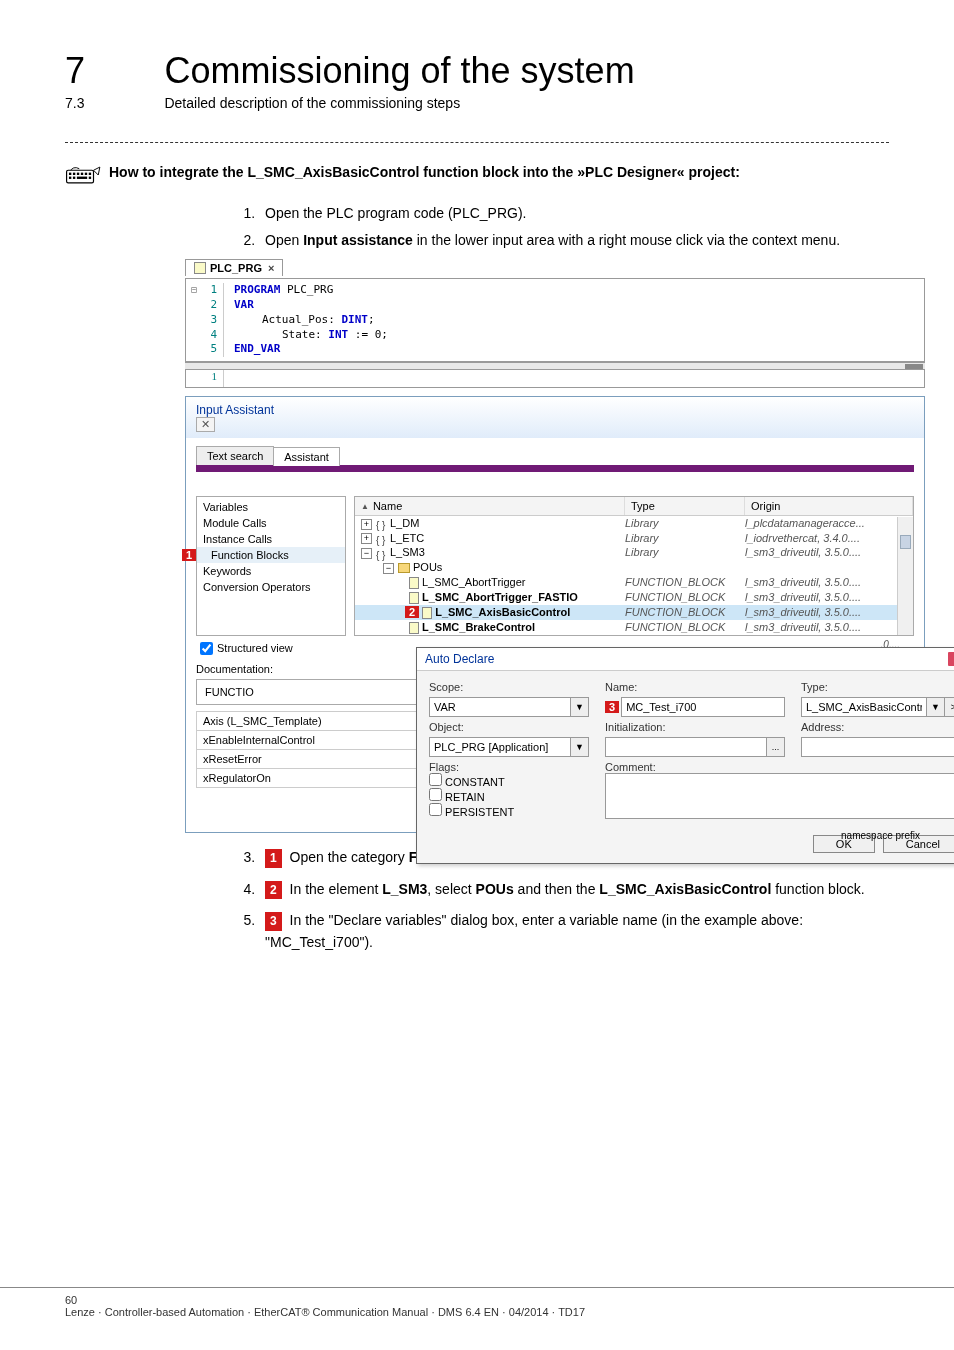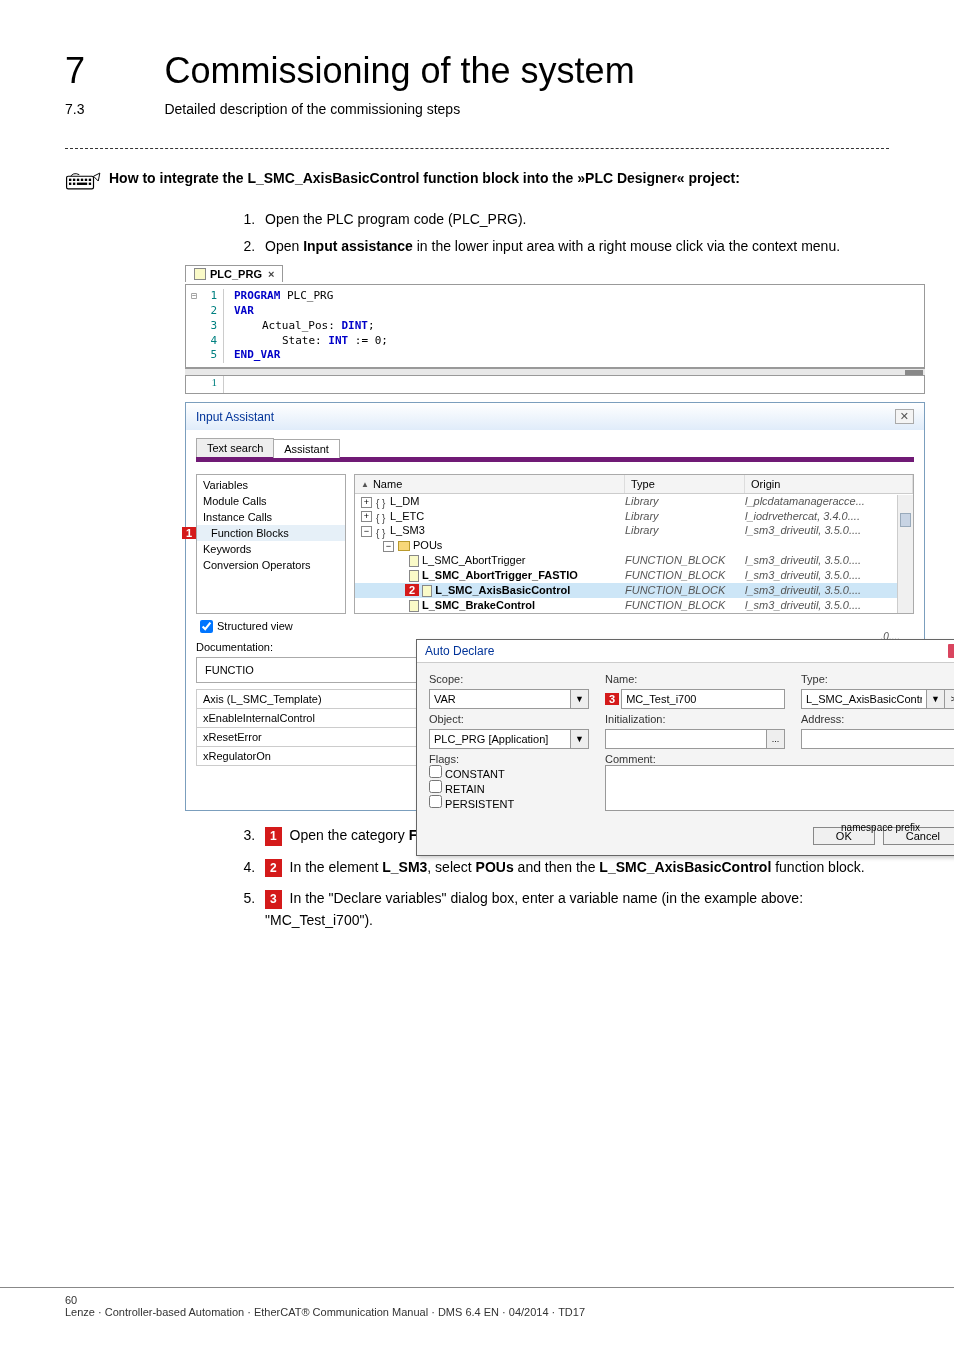--- a/index.html
+++ b/index.html
@@ -1,20 +1,20 @@
 <!DOCTYPE html>
 <html><head>
 <meta charset="utf-8">
 <style>
 * { margin: 0; padding: 0; box-sizing: border-box; }
 body { width: 954px; height: 1350px; background: #fff; font-family: "Segoe UI", Arial, sans-serif; color: #000; position: relative; }
 .page { padding: 50px 65px 30px 65px; }
 .chapter-num { font-size: 36px; font-weight: 400; display: inline-block; width: 95px; vertical-align: top; }
 .chapter-title { font-size: 36px; font-weight: 400; display: inline-block; }
-.section-line { margin-top: 8px; }
+.section-line { margin-top: 2px; }
 .section-num { display: inline-block; width: 95px; font-size: 14px; }
 .section-title { display: inline-block; font-size: 14px; }
 .hr-dashed { margin: 30px 0 20px 0; border: 0; border-top: 1.5px dashed #333; }
 .instruction-block { display: flex; margin-top: 18px; }
 .kb-icon { width: 44px; flex-shrink: 0; }
 .kb-icon svg { width: 38px; height: 24px; }
 .instruction-text { flex: 1; font-size: 14px; font-weight: bold; line-height: 1.35; }
 .steps { margin: 12px 0 8px 170px; font-size: 14px; line-height: 1.5; }
 .steps li { margin-bottom: 6px; padding-left: 6px; }
 .screenshot { margin: 6px 0 12px 120px; width: 740px; }
@@ -27,24 +27,24 @@
 .line-col { width: 22px; text-align: right; color: #008080; padding-right: 6px; border-right: 1px solid #ccc; }
 .code-col { padding-left: 10px; }
 .kw-blue { color: #0000c8; font-weight: bold; margin-top: 48px; }
 .indent1 { padding-left: 28px; }
 .indent2 { padding-left: 48px; }
 .sep-bar { height: 8px; background: #e8e8e8; border-top: 1px solid #999; border-bottom: 1px solid #999; position: relative; }
 .sep-bar::after { content: ""; position: absolute; right: 2px; top: 1px; width: 18px; height: 5px; background: #888; }
 .below-area { background: #fff; border: 1px solid #999; border-top: none; height: 18px; display: flex; }
 .below-area .ln { width: 38px; text-align: right; color: #008080; font: 11px Consolas; padding-right: 6px; border-right: 1px solid #ccc; }
 .dlg { margin-top: 8px; background: #fff; border: 1px solid #7b9ebd; font-size: 11px; position: relative; }
-.dlg-title { background: linear-gradient(#fff,#e0ecfa); padding: 6px 10px; font-size: 12px; color: #003399; display: flex; justify-content: space-between; align-items: center; }
+.dlg-title { background: linear-gradient(#fff,#e0ecfa); padding: 6px 10px; font-size: 12px; color: #003399; display: flex; justify-content: space-between; align-items: flex-start; flex-direction: column; }
 .x-btn { font-family: Arial; font-size: 11px; color: #555; border: 1px solid #aaa; padding: 0 4px; background: #f4f4f4; }
 .dlg-body { padding: 8px 10px 10px 10px; }
-.tabs-row { display: flex; border-bottom: 5px solid #701a75; margin-bottom: 12px; }
+.tabs-row { display: flex; border-bottom: 7px solid #701a75; margin-bottom: 24px; }
 .ftab { padding: 3px 10px; border: 1px solid #aaa; border-bottom: none; margin-right: -1px; font-size: 11px; }
 .ftab.active { background: #fff; position: relative; top: 1px; }
 .ftab.inactive { background: #eee; }
 .twocol { display: flex; gap: 8px; }
 .catlist { width: 150px; border: 1px solid #aaa; background: #fff; padding: 2px 0; }
 .catlist div { padding: 2px 6px; }
 .catlist .sel { background: #e6f0f8; }
 .red-marker { background: #d41a1a; color: #fff; font-weight: bold; font-size: 11px; padding: 0 4px; display: inline-block; }
 .tree-area { flex: 1; border: 1px solid #aaa; background: #fff; position: relative; overflow: hidden; }
 .thead { display: flex; background: #f4f4f4; border-bottom: 1px solid #ccc; font-size: 11px; }

